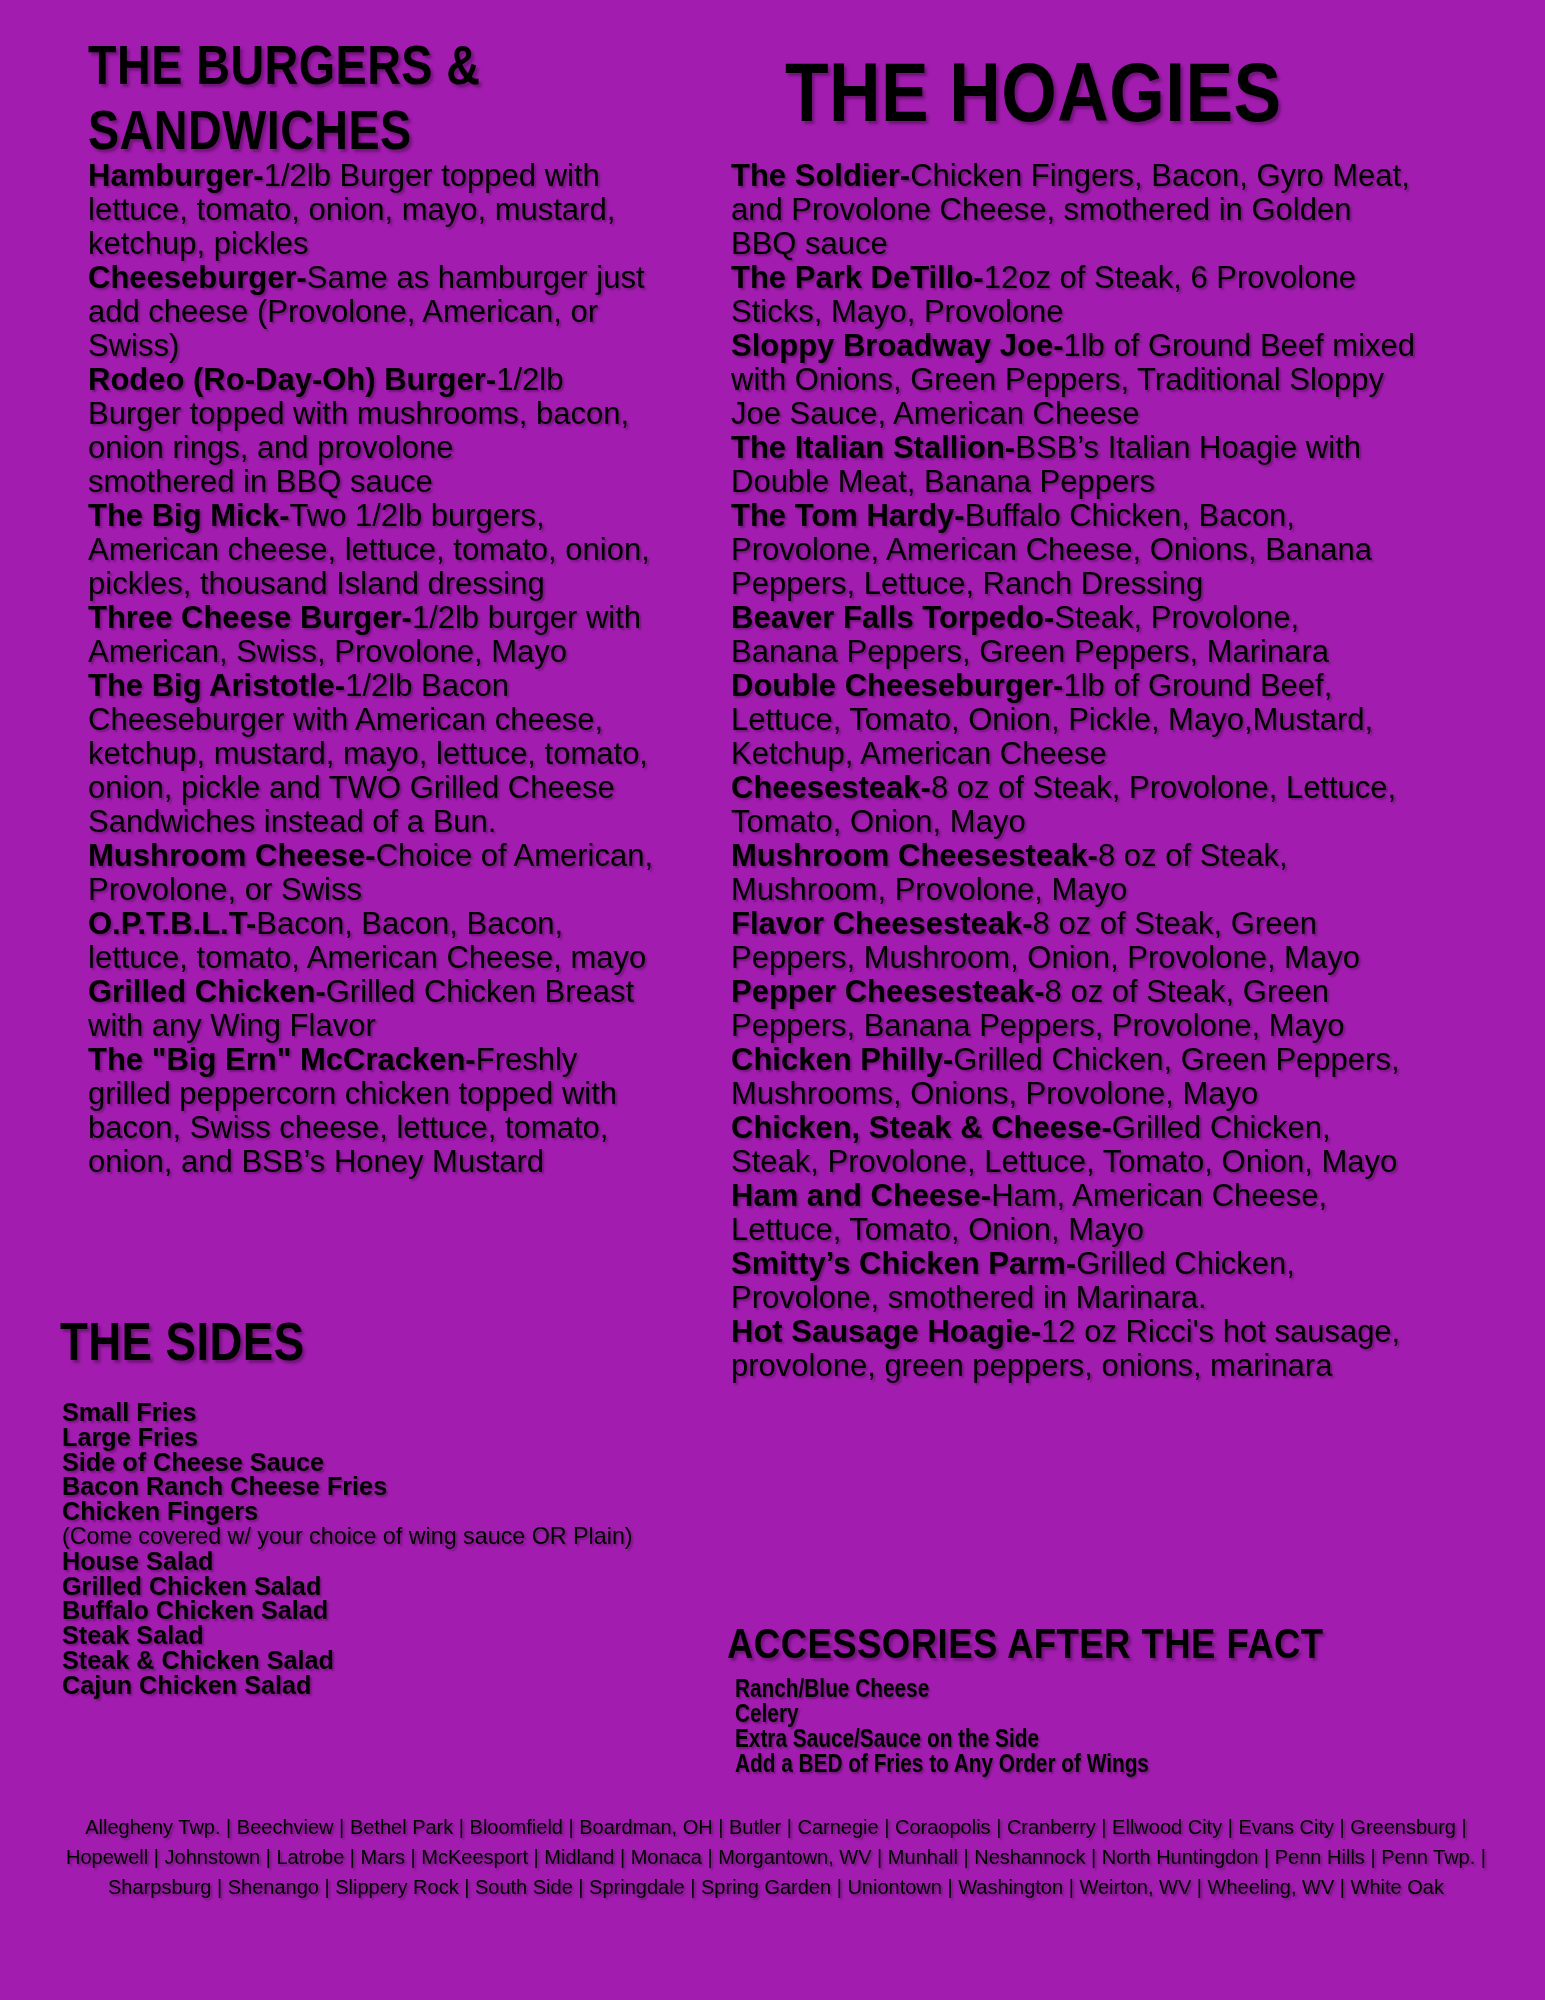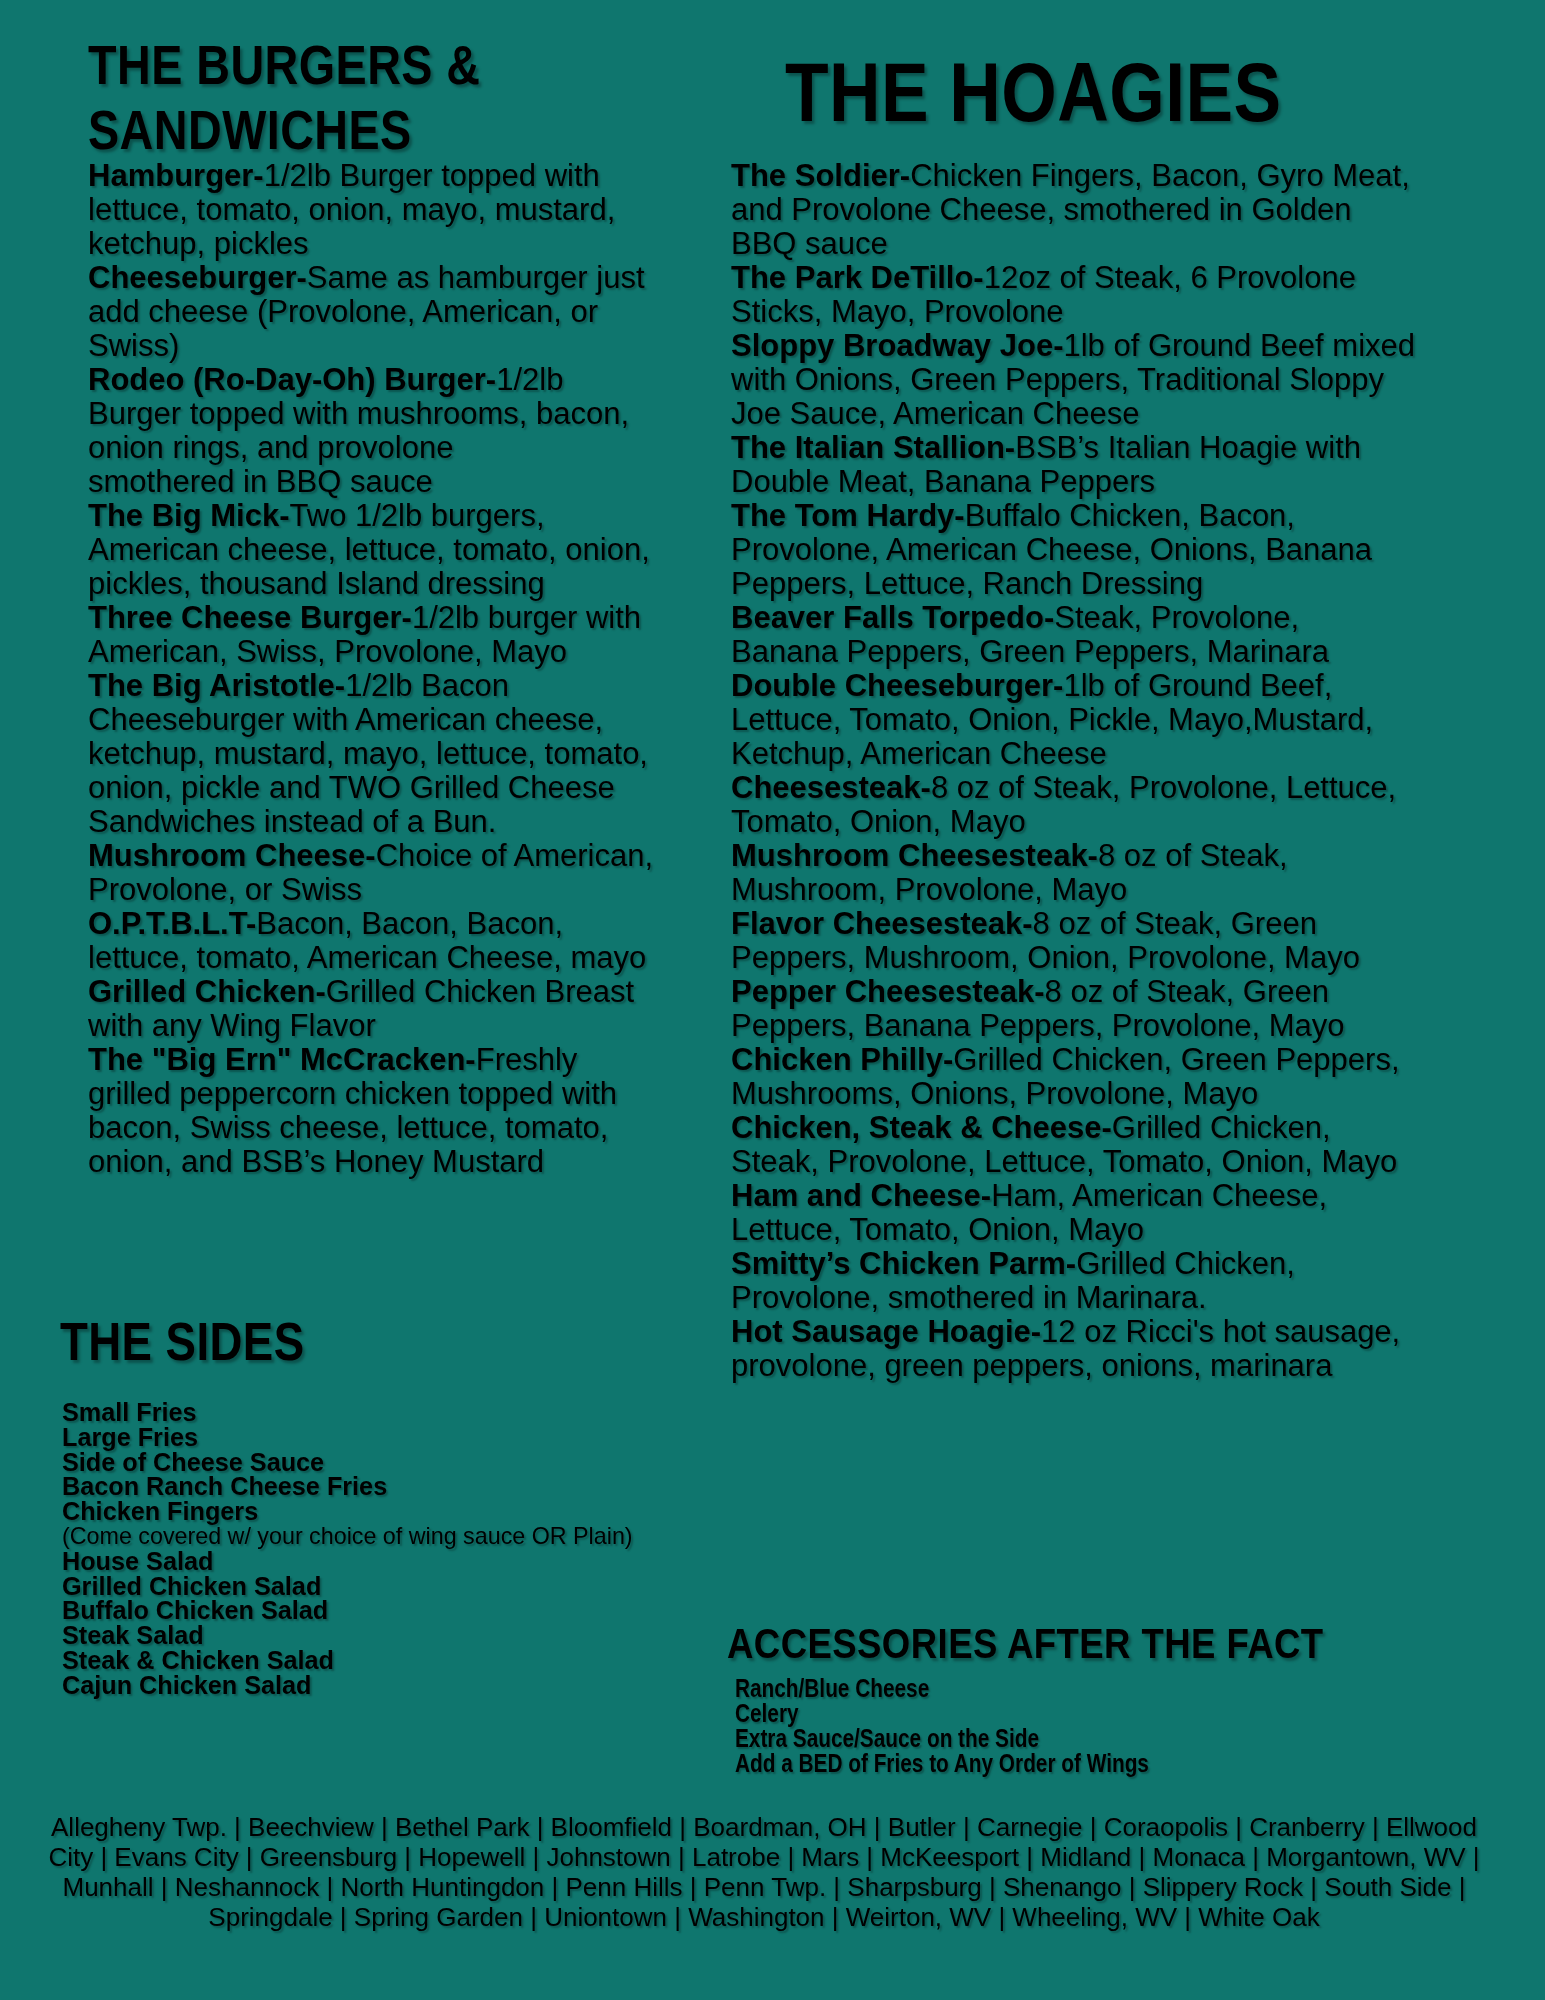--- a/index.html
+++ b/index.html
@@ -1,18 +1,18 @@
 <!DOCTYPE html>
 <html><head>
 <meta charset="utf-8">
 <style>
   html,body { margin:0; padding:0; background:#e8e8e8; }
   .page {
     position:relative; width:1545px; height:2000px; margin:0 auto;
-    background:#0f766e; color:#000000; overflow:hidden;
+    background:#a21caf; color:#000000; overflow:hidden;
     font-family:"Liberation Sans", sans-serif;
   }
   
   .display-head {
     position:absolute; font-weight:bold; white-space:nowrap;
     transform-origin:left top; letter-spacing:0.5px;
     text-shadow:3px 3px 3px rgba(0,0,0,0.30);
   }
   #burgers-heading   { left:88px;  top:33px;   font-size:55px; line-height:65px; transform:scaleX(0.85); }
   #hoagies-heading   { left:785px; top:46px;   font-size:84px; line-height:92px; transform:scaleX(0.85); }
@@ -41,22 +41,22 @@
   
   #accessories-list {
     position:absolute; left:735px; top:1676px; width:760px;
     font-size:26px; line-height:25px; font-weight:bold;
     transform:scaleX(0.80); transform-origin:left top;
     text-shadow:2px 2px 2px rgba(0,0,0,0.28);
   }
 
   
   #footer-locations {
-    position:absolute; left:44px; top:1812px; width:1440px;
-    text-align:center; font-size:26px; line-height:30px;
+    position:absolute; left:56px; top:1812px; width:1440px;
+    text-align:center; font-size:20px; line-height:30px;
     text-shadow:2px 2px 2px rgba(0,0,0,0.28);
   }
 </style>
 </head>
 <body>
 
 <div class="page">
 
   <div id="burgers-heading" class="display-head">
     <div>THE BURGERS &amp;</div>

